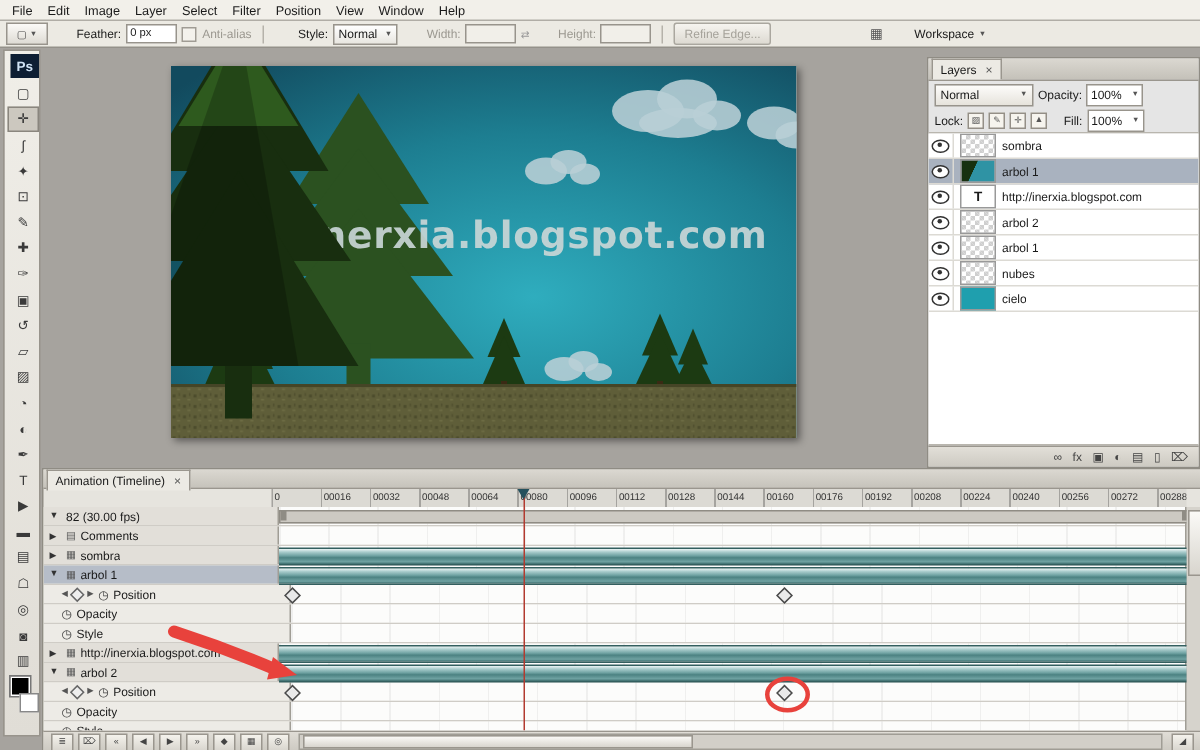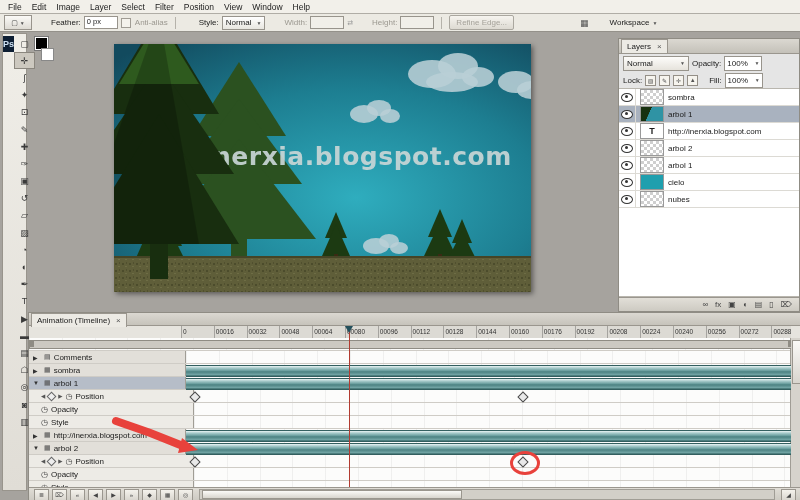--- a/index.html
+++ b/index.html
@@ -27,21 +27,21 @@
   .vsep{width:1px;height:12px;background:#b5b2aa;margin:0 4px}
   .checkbox{width:8px;height:8px;border:1px solid #a09c94;background:#f4f2ec;display:inline-block}
   .tool-preset{width:26px;height:13px;border:1px solid #98948c;background:linear-gradient(#fbfaf7,#dedbd4);
                display:flex;align-items:center;justify-content:center;gap:2px;font-size:7px;color:#444}
   .mini-arrow{font-size:5px;color:#555}
   .ws-icon{font-size:9px;color:#555}
 
   
   #toolbar{position:absolute;left:2px;top:33px;width:23px;height:455px;
            background:linear-gradient(#f0eee8,#e0ddd6);border:1px solid #98948c;
-           display:flex;align-items:flex-start;padding-top:1px;z-index:20}
+           display:flex;flex-direction:column;align-items:flex-end;padding-top:1px;z-index:20}
   #ps-logo{width:19px;height:16px;background:#0d1e33;color:#cfe2f4;font-weight:bold;font-size:9px;
            display:flex;align-items:center;justify-content:center;margin:1px 0 2px}
   .tool{width:19px;height:15.2px;display:flex;align-items:center;justify-content:center;
         font-size:9px;color:#3a3a3a;border:1px solid transparent}
   .tool.active{background:#ccc8bf;border-color:#8a867e}
   #swatches{position:relative;width:19px;height:24px;margin-top:2px;flex:none}
   #fg-swatch{position:absolute;left:0;top:0;width:11px;height:11px;background:#000;border:1px solid #fff;outline:1px solid #777}
   #bg-swatch{position:absolute;right:0;bottom:0;width:11px;height:11px;background:#fff;border:1px solid #888}
 
   
@@ -354,29 +354,29 @@
         <div class="eye-cell">
           <span class="eye"></span>
         </div>
         <div class="thumb checker"></div>
         <span class="layer-name">arbol 1</span>
       </div>
       <div class="layer-row">
         <div class="eye-cell">
           <span class="eye"></span>
         </div>
+        <div class="thumb checker"></div>
+        <span class="layer-name">nubes</span>
+      </div>
+      <div class="layer-row">
+        <div class="eye-cell">
+          <span class="eye"></span>
+        </div>
         <div class="thumb color"></div>
         <span class="layer-name">cielo</span>
-      </div>
-      <div class="layer-row">
-        <div class="eye-cell">
-          <span class="eye"></span>
-        </div>
-        <div class="thumb checker"></div>
-        <span class="layer-name">nubes</span>
       </div>
     </div>
   <div class="lp-footer" id="lp-footer">
       <span class="lpf-icon">∞</span>
       <span class="lpf-icon">fx</span>
       <span class="lpf-icon">▣</span>
       <span class="lpf-icon">◐</span>
       <span class="lpf-icon">▤</span>
       <span class="lpf-icon">▯</span>
       <span class="lpf-icon">⌦</span>
@@ -407,20 +407,24 @@
         <span class="ruler-lab" style="left: 395.6px;">00192</span>
         <span class="ruler-lab" style="left: 428.4px;">00208</span>
         <span class="ruler-lab" style="left: 461.2px;">00224</span>
         <span class="ruler-lab" style="left: 494px;">00240</span>
         <span class="ruler-lab" style="left: 526.8px;">00256</span>
         <span class="ruler-lab" style="left: 559.6px;">00272</span>
         <span class="ruler-lab" style="left: 592.4px;">00288</span>
       </div>
     <div id="tl-rows">
       <div class="tl-row time">
+        <div class="tl-left">
+          <span class="tri">▼</span>
+          <span class="tname">82 (30.00 fps)</span>
+        </div>
         <div class="tl-track">
           <div class="work-area"></div>
         </div>
       </div>
     <div class="tl-row comments">
           <div class="tl-left">
             <span class="tri">▶</span>
             <span class="ticon">▤</span>
             <span class="tname">Comments</span>
           </div>

